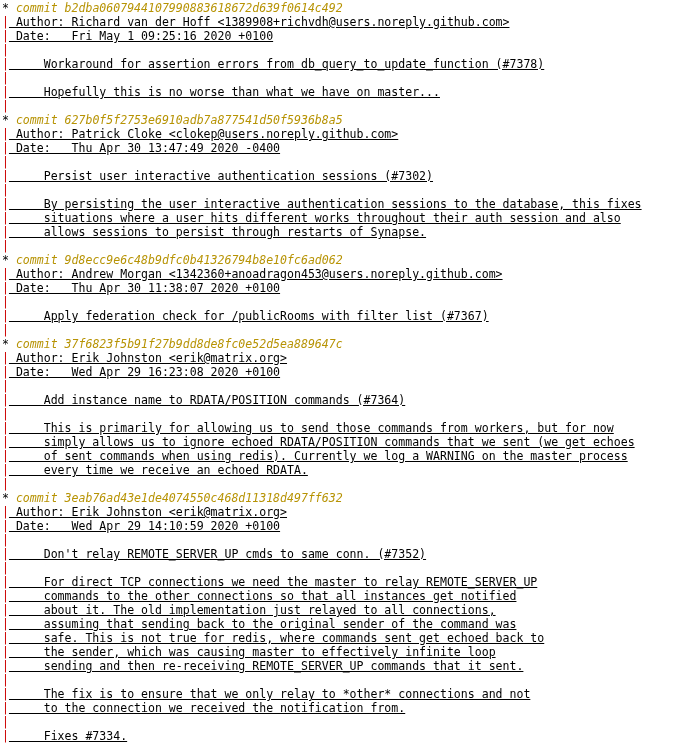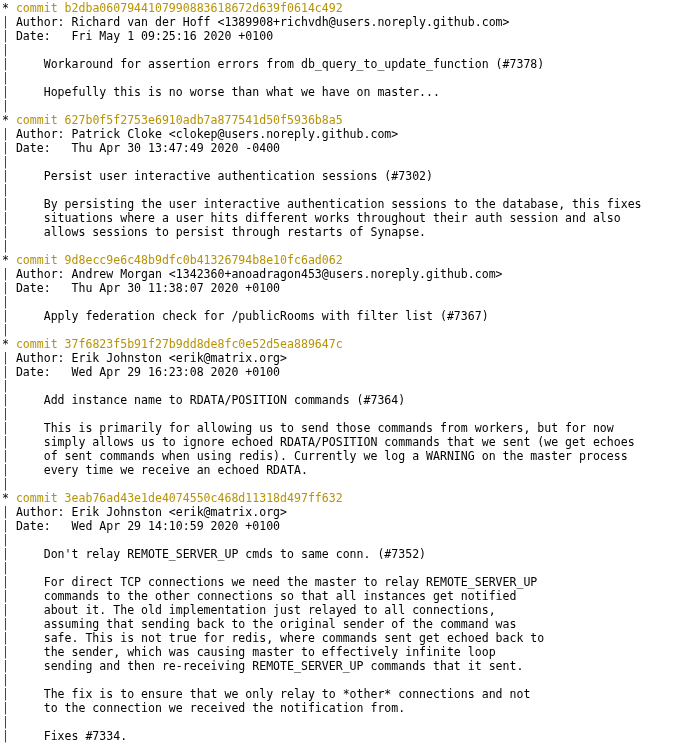--- a/index.html
+++ b/index.html
@@ -13,21 +13,21 @@
     padding: 1px 0 0 2px;
     font-family: "DejaVu Sans Mono", "Liberation Mono", monospace;
     font-size: 11.55px;
     line-height: 14px;
     white-space: pre;
     color: var(--fg, #000000);
   }
   .line { height: 14px; }
   .graph { color: var(--graph, #cc0000); }
   .star  { color: var(--fg, #000000); }
-  .hash  { color: var(--hash, #b79304); }
-  .text  { color: var(--fg, #000000); }
+  .hash  { color: var(--hash, #b79304); font-style: italic; }
+  .text  { color: var(--fg, #000000); text-decoration: underline; }
 </style>
 </head>
 <body>
 
 <div class="terminal">
   <div class="log" id="git-log"><div class="line"><span class="star">* </span><span class="hash">commit b2dba0607944107990883618672d639f0614c492</span></div><div class="line"><span class="graph">|</span><span class="text"> Author: Richard van der Hoff &lt;1389908+richvdh@users.noreply.github.com&gt;</span></div><div class="line"><span class="graph">|</span><span class="text"> Date:   Fri May 1 09:25:16 2020 +0100</span></div><div class="line"><span class="graph">|</span></div><div class="line"><span class="graph">|</span><span class="text">     Workaround for assertion errors from db_query_to_update_function (#7378)</span></div><div class="line"><span class="graph">|</span></div><div class="line"><span class="graph">|</span><span class="text">     Hopefully this is no worse than what we have on master...</span></div><div class="line"><span class="graph">|</span></div><div class="line"><span class="star">* </span><span class="hash">commit 627b0f5f2753e6910adb7a877541d50f5936b8a5</span></div><div class="line"><span class="graph">|</span><span class="text"> Author: Patrick Cloke &lt;clokep@users.noreply.github.com&gt;</span></div><div class="line"><span class="graph">|</span><span class="text"> Date:   Thu Apr 30 13:47:49 2020 -0400</span></div><div class="line"><span class="graph">|</span></div><div class="line"><span class="graph">|</span><span class="text">     Persist user interactive authentication sessions (#7302)</span></div><div class="line"><span class="graph">|</span></div><div class="line"><span class="graph">|</span><span class="text">     By persisting the user interactive authentication sessions to the database, this fixes</span></div><div class="line"><span class="graph">|</span><span class="text">     situations where a user hits different works throughout their auth session and also</span></div><div class="line"><span class="graph">|</span><span class="text">     allows sessions to persist through restarts of Synapse.</span></div><div class="line"><span class="graph">|</span></div><div class="line"><span class="star">* </span><span class="hash">commit 9d8ecc9e6c48b9dfc0b41326794b8e10fc6ad062</span></div><div class="line"><span class="graph">|</span><span class="text"> Author: Andrew Morgan &lt;1342360+anoadragon453@users.noreply.github.com&gt;</span></div><div class="line"><span class="graph">|</span><span class="text"> Date:   Thu Apr 30 11:38:07 2020 +0100</span></div><div class="line"><span class="graph">|</span></div><div class="line"><span class="graph">|</span><span class="text">     Apply federation check for /publicRooms with filter list (#7367)</span></div><div class="line"><span class="graph">|</span></div><div class="line"><span class="star">* </span><span class="hash">commit 37f6823f5b91f27b9dd8de8fc0e52d5ea889647c</span></div><div class="line"><span class="graph">|</span><span class="text"> Author: Erik Johnston &lt;erik@matrix.org&gt;</span></div><div class="line"><span class="graph">|</span><span class="text"> Date:   Wed Apr 29 16:23:08 2020 +0100</span></div><div class="line"><span class="graph">|</span></div><div class="line"><span class="graph">|</span><span class="text">     Add instance name to RDATA/POSITION commands (#7364)</span></div><div class="line"><span class="graph">|</span></div><div class="line"><span class="graph">|</span><span class="text">     This is primarily for allowing us to send those commands from workers, but for now</span></div><div class="line"><span class="graph">|</span><span class="text">     simply allows us to ignore echoed RDATA/POSITION commands that we sent (we get echoes</span></div><div class="line"><span class="graph">|</span><span class="text">     of sent commands when using redis). Currently we log a WARNING on the master process</span></div><div class="line"><span class="graph">|</span><span class="text">     every time we receive an echoed RDATA.</span></div><div class="line"><span class="graph">|</span></div><div class="line"><span class="star">* </span><span class="hash">commit 3eab76ad43e1de4074550c468d11318d497ff632</span></div><div class="line"><span class="graph">|</span><span class="text"> Author: Erik Johnston &lt;erik@matrix.org&gt;</span></div><div class="line"><span class="graph">|</span><span class="text"> Date:   Wed Apr 29 14:10:59 2020 +0100</span></div><div class="line"><span class="graph">|</span></div><div class="line"><span class="graph">|</span><span class="text">     Don't relay REMOTE_SERVER_UP cmds to same conn. (#7352)</span></div><div class="line"><span class="graph">|</span></div><div class="line"><span class="graph">|</span><span class="text">     For direct TCP connections we need the master to relay REMOTE_SERVER_UP</span></div><div class="line"><span class="graph">|</span><span class="text">     commands to the other connections so that all instances get notified</span></div><div class="line"><span class="graph">|</span><span class="text">     about it. The old implementation just relayed to all connections,</span></div><div class="line"><span class="graph">|</span><span class="text">     assuming that sending back to the original sender of the command was</span></div><div class="line"><span class="graph">|</span><span class="text">     safe. This is not true for redis, where commands sent get echoed back to</span></div><div class="line"><span class="graph">|</span><span class="text">     the sender, which was causing master to effectively infinite loop</span></div><div class="line"><span class="graph">|</span><span class="text">     sending and then re-receiving REMOTE_SERVER_UP commands that it sent.</span></div><div class="line"><span class="graph">|</span></div><div class="line"><span class="graph">|</span><span class="text">     The fix is to ensure that we only relay to *other* connections and not</span></div><div class="line"><span class="graph">|</span><span class="text">     to the connection we received the notification from.</span></div><div class="line"><span class="graph">|</span></div><div class="line"><span class="graph">|</span><span class="text">     Fixes #7334.</span></div><div class="line"><span class="graph">|</span></div></div>
 </div>
 
 </body></html>

